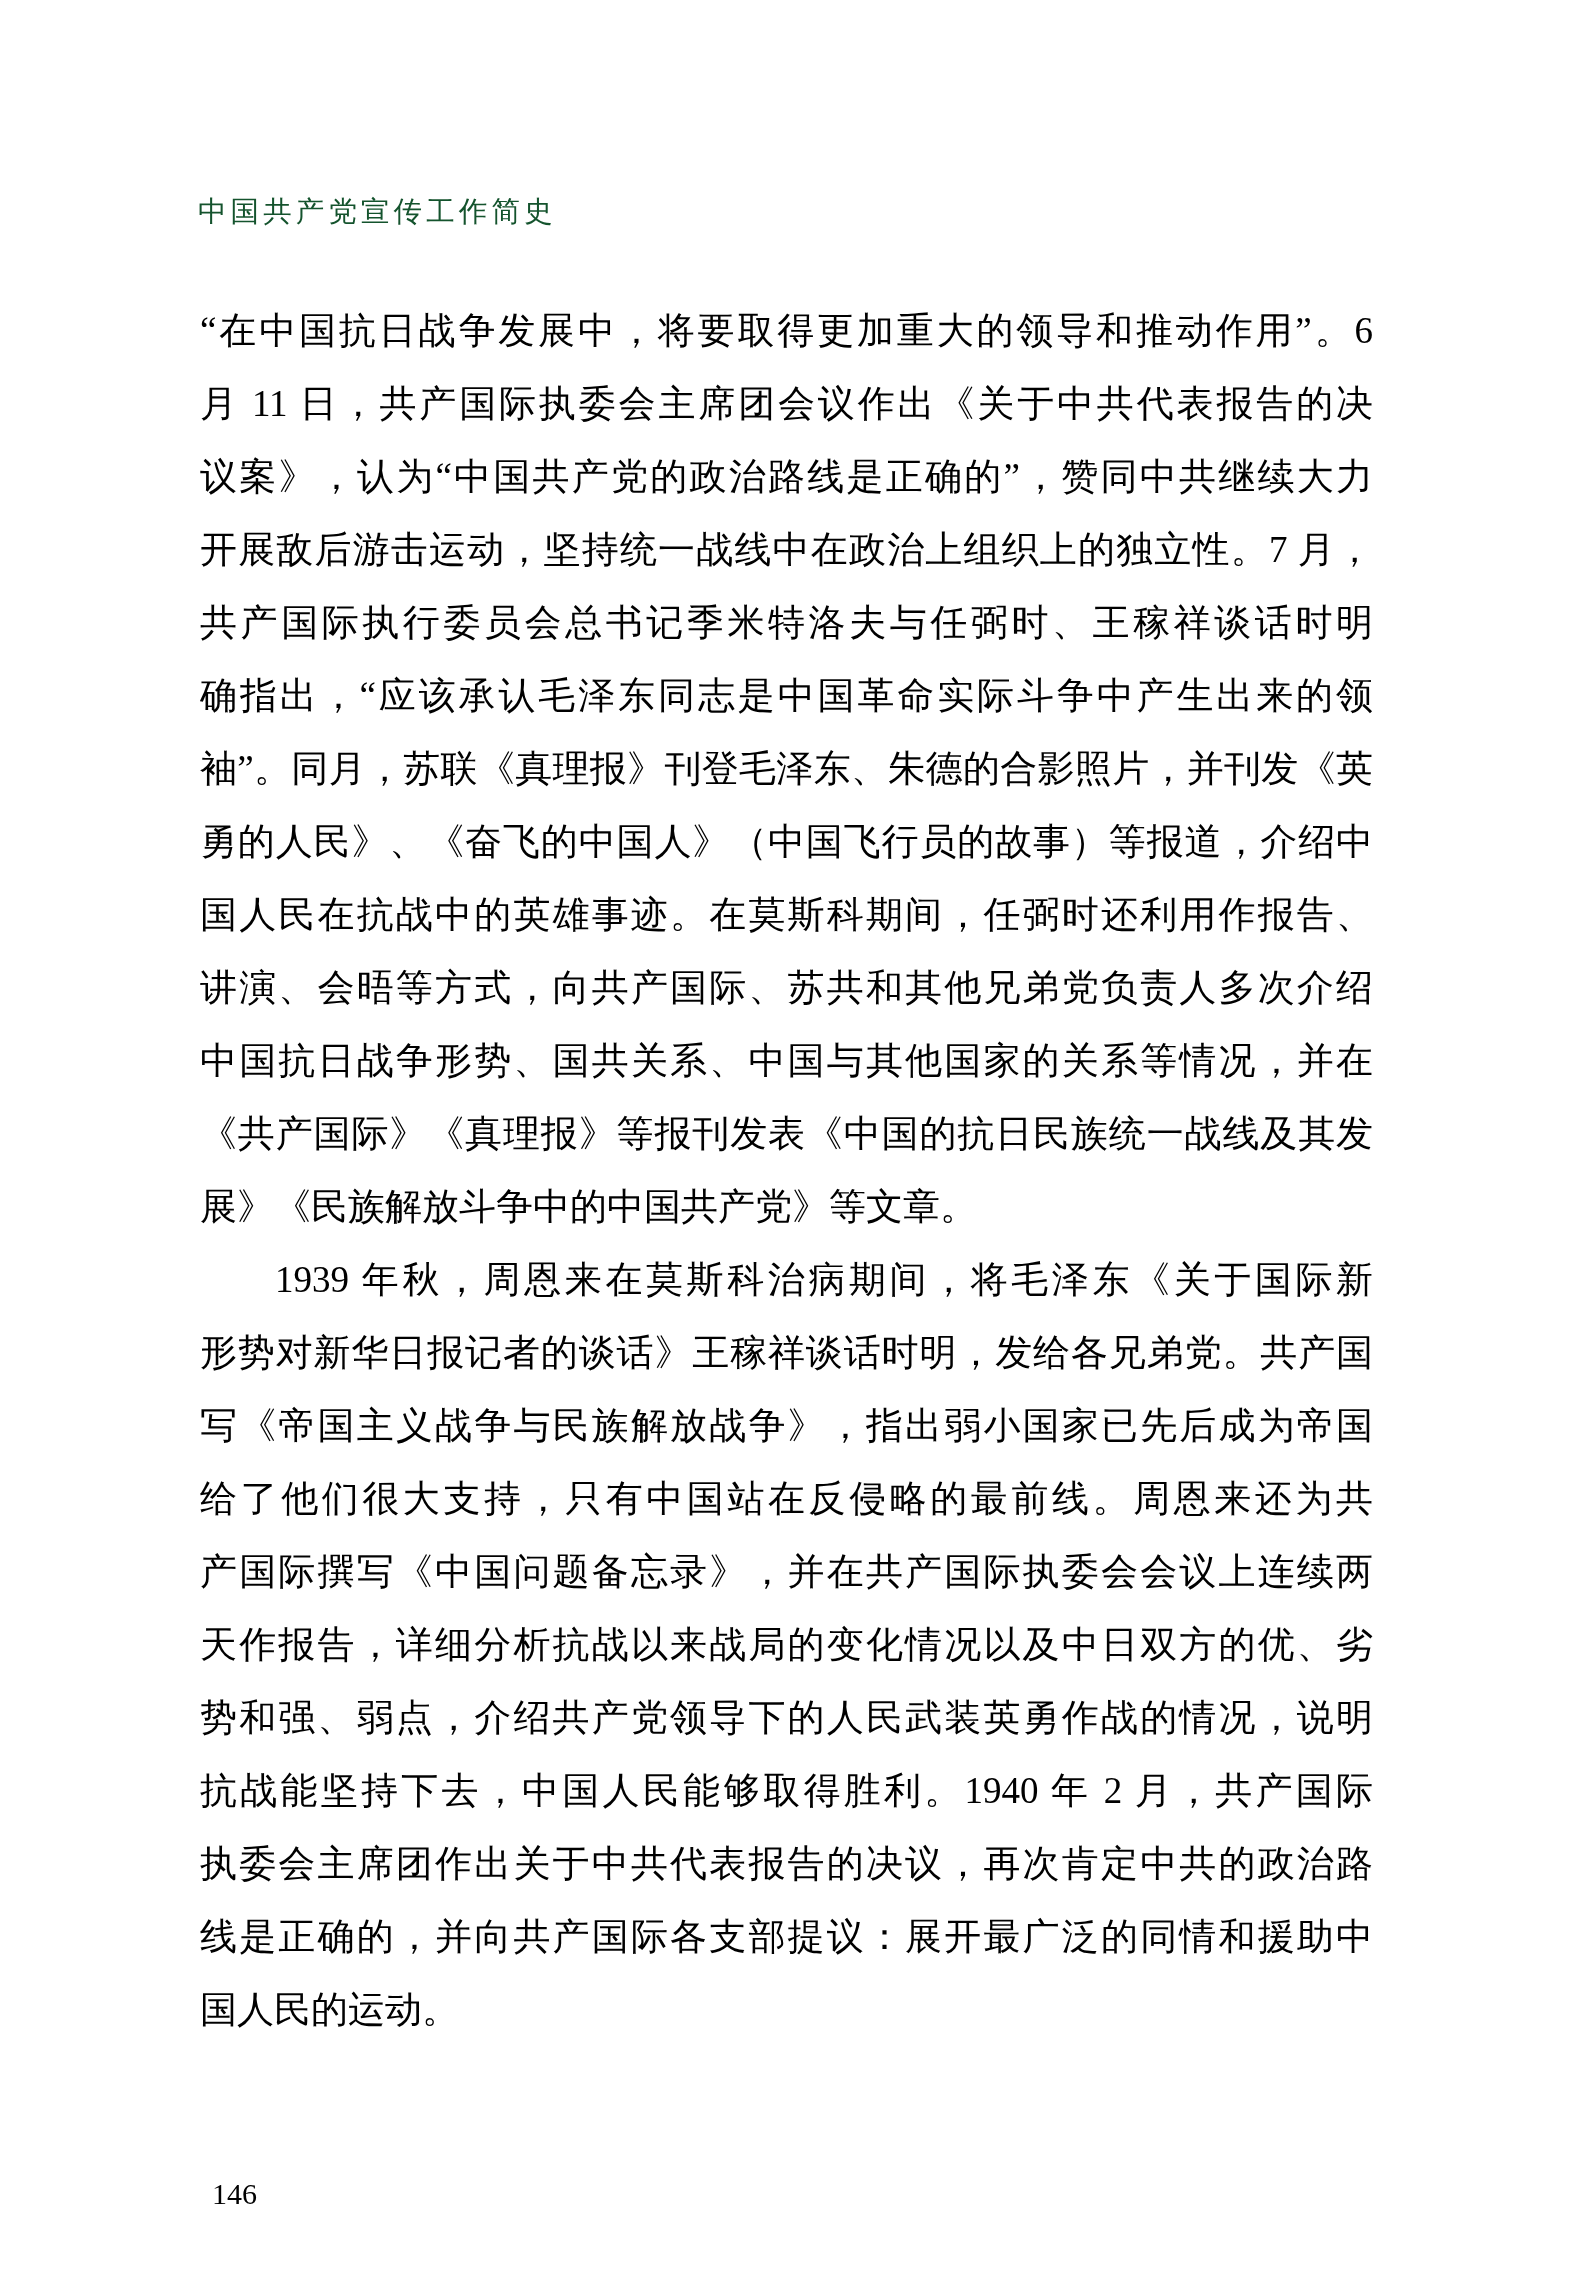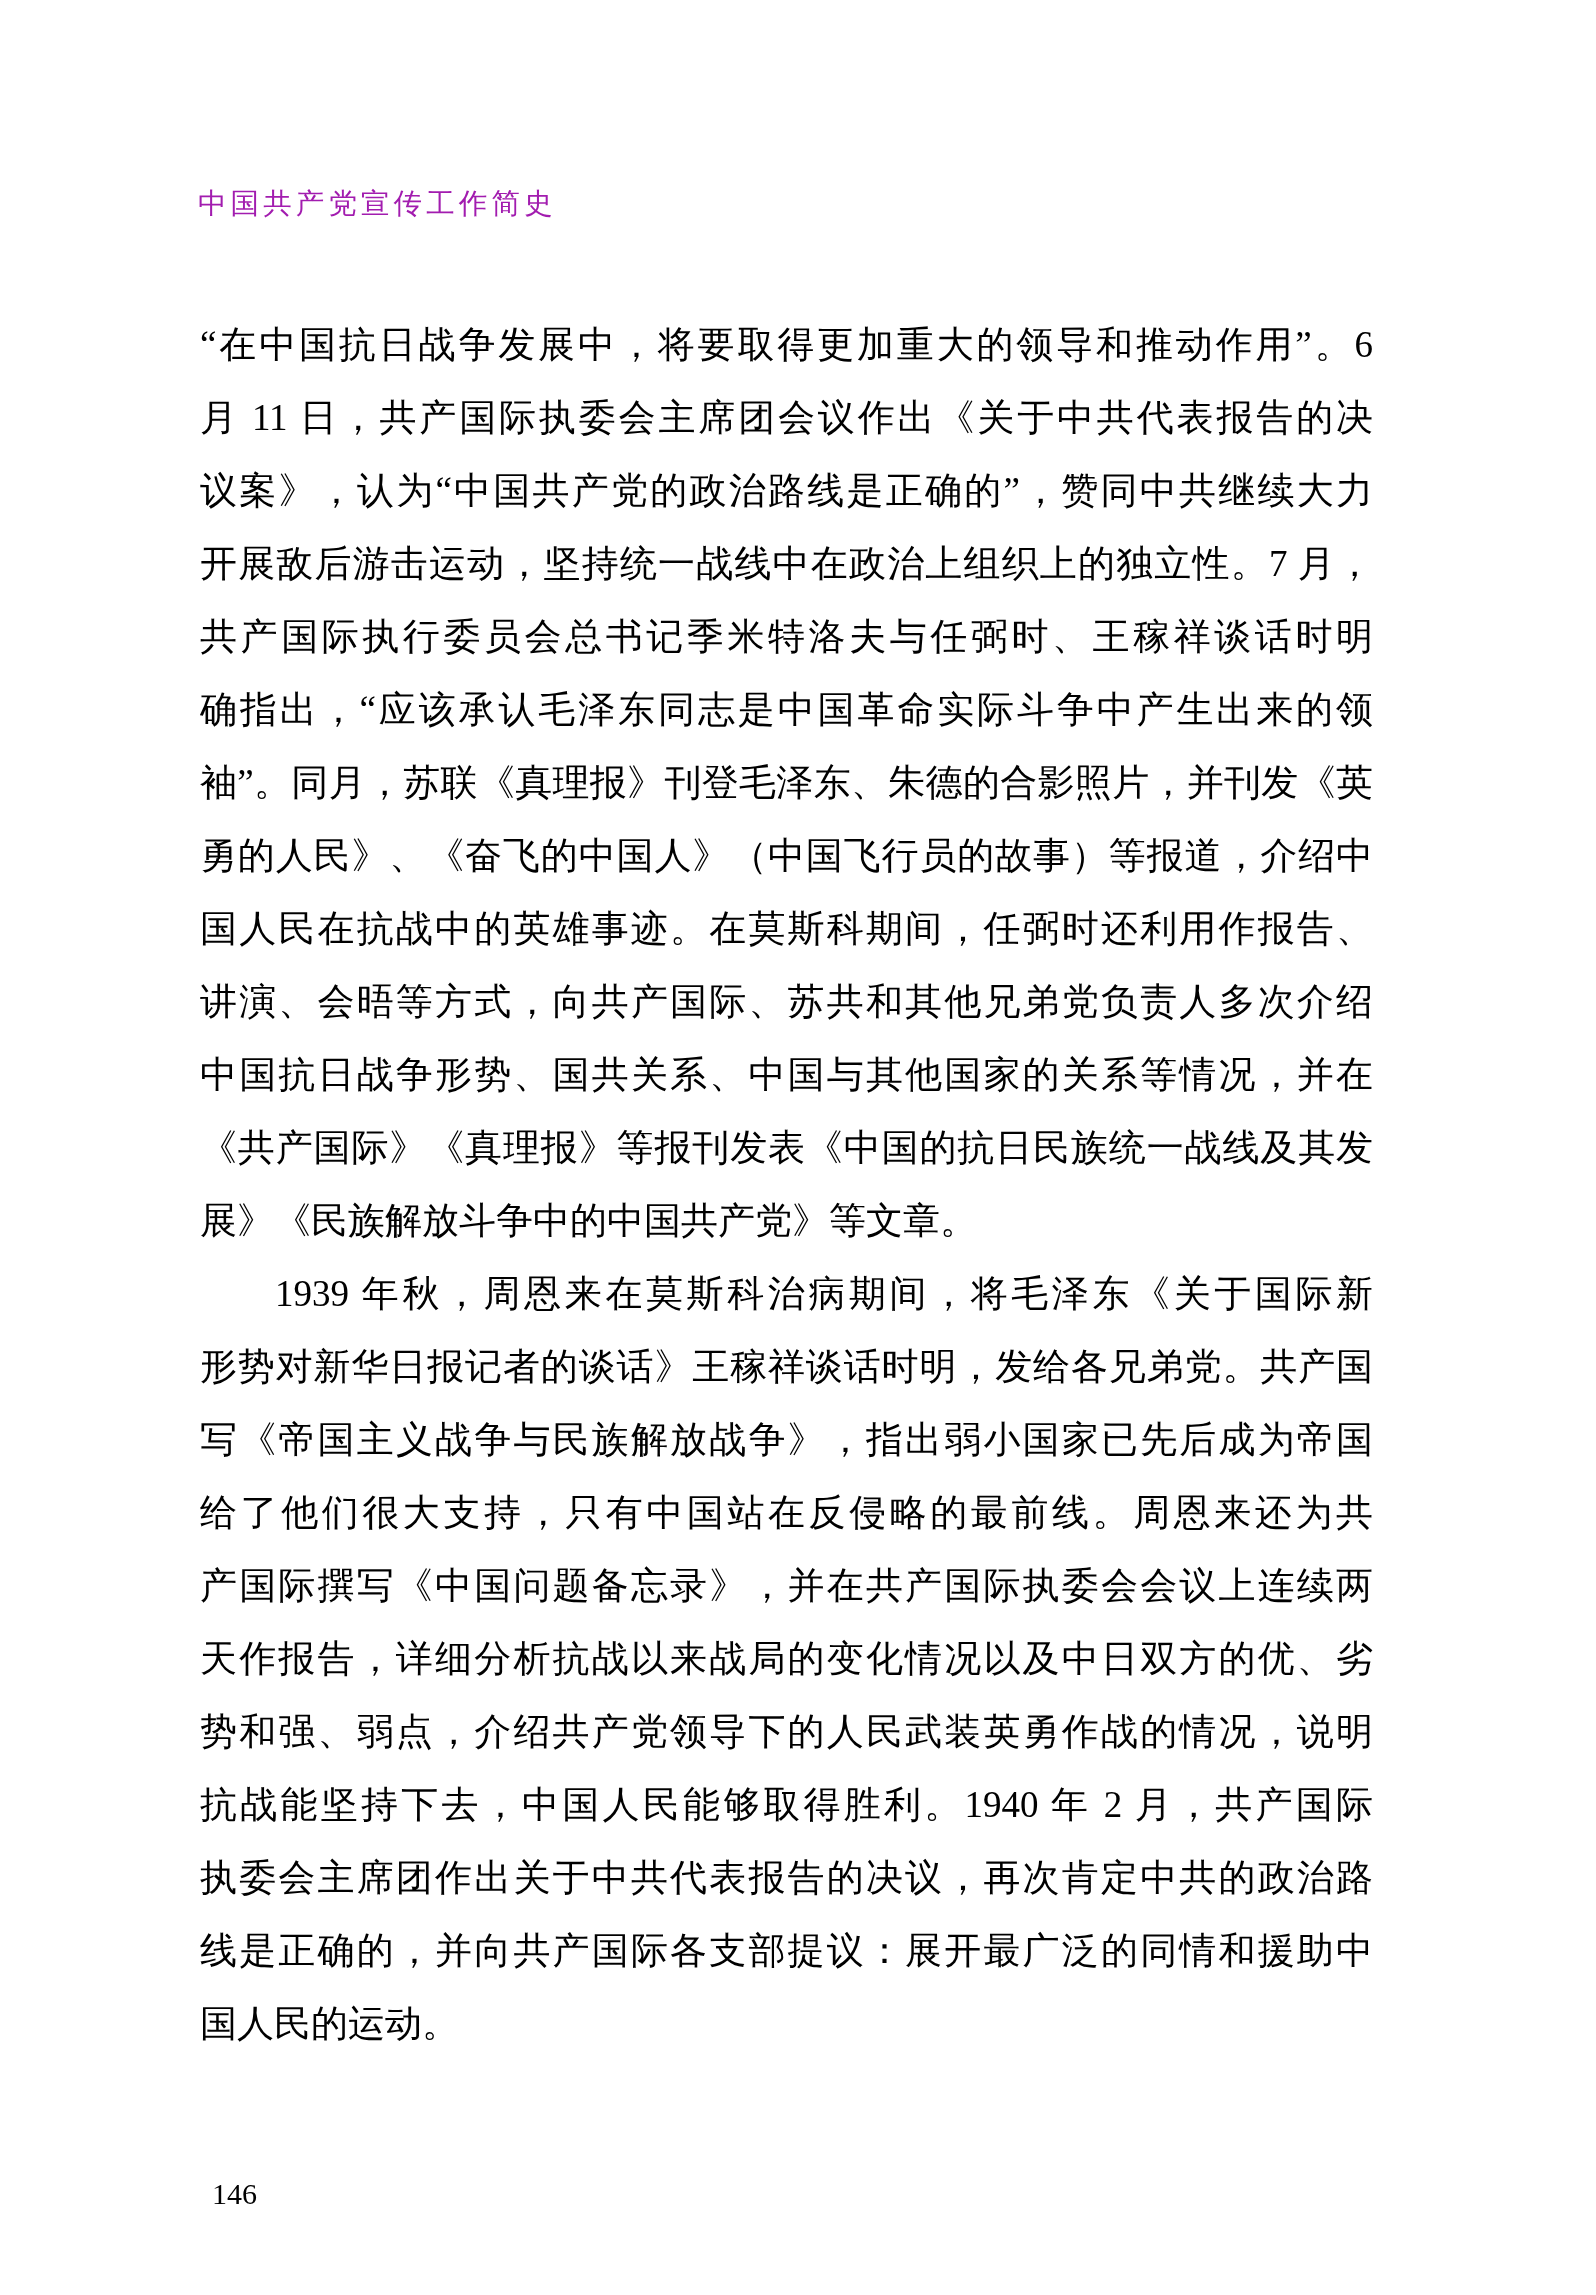--- a/index.html
+++ b/index.html
@@ -8,32 +8,32 @@
     width: 1597px;
     height: 2295px;
     background: #ffffff;
     overflow: hidden;
     font-family: "Liberation Serif", "DejaVu Serif", serif;
     color: #0a0a0a;
   }
   .running-header {
     position: absolute;
     left: 198px;
-    top: 188px;
+    top: 196px;
     font-family: "Liberation Sans", "DejaVu Sans", sans-serif;
     font-size: 28.5px;
     line-height: 31px;
     letter-spacing: 4.1px;
-    color: #a21caf;
+    color: #14532d;
     white-space: nowrap;
   }
   .body-text {
     position: absolute;
     left: 200px;
-    top: 308px;
+    top: 294px;
     width: 1173px;
     font-size: 37px;
     line-height: 73px;
     color: #000000;
   }
   .line {
     height: 73px;
     text-align: justify;
     text-align-last: justify;
     overflow: visible;

